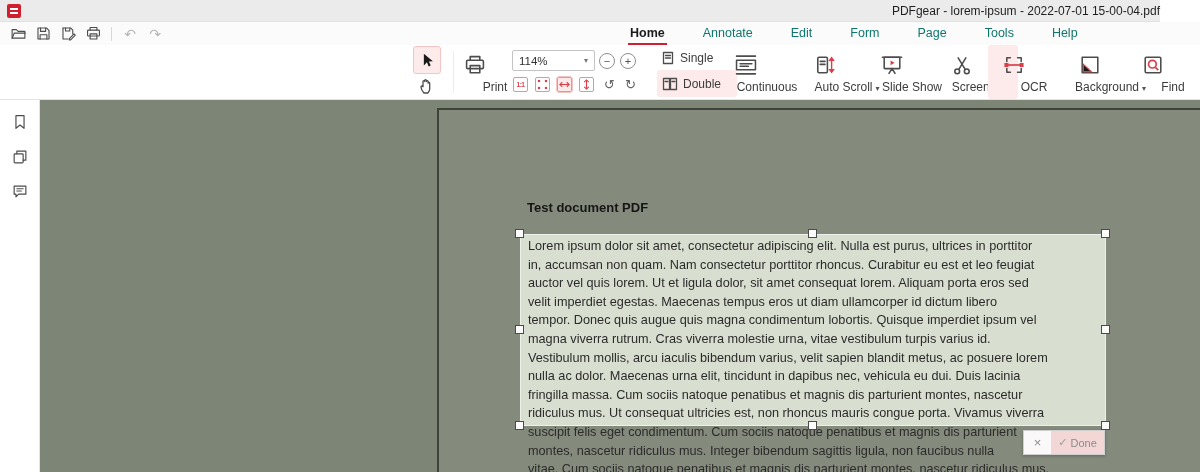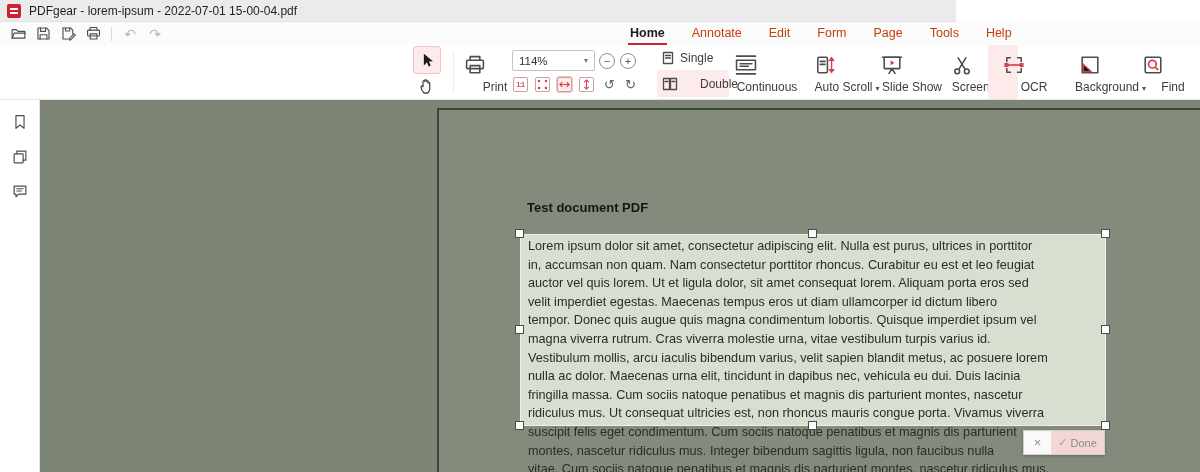--- a/index.html
+++ b/index.html
@@ -7,35 +7,35 @@
     --canvas:#7d8577; --page:#848b7d; --page-border:#3d4338;
     --selection:#d8dfd0; --ink:#2b2b2b; --icon:#4c4c4c; --red:#d9404a;
   }
   *{margin:0;padding:0;box-sizing:border-box;}
   html,body{width:1200px;height:472px;overflow:hidden;}
   body{font-family:"Liberation Sans",sans-serif;position:relative;background:#fff;}
   svg{display:block;}
   .ic{stroke:var(--icon);fill:none;stroke-width:1.3;stroke-linejoin:round;stroke-linecap:round;}
 
   
-  .titlebar{position:absolute;left:0;top:0;width:956px;height:22px;background:#ecebeb;
-    display:flex;align-items:center;padding-left:7px;gap:8px;border-bottom:1px solid #e2e1e1;}
+  .titlebar{position:absolute;left:0;top:0;width:1160px;height:22px;background:#ecebeb;
+    display:flex;align-items:center;padding-left:7px;gap:8px;border-bottom:1px solid #e2e1e1;justify-content:space-between;}
   .applogo{width:14px;height:14px;background:var(--accent);border-radius:2px;position:relative;flex:0 0 auto;}
   .applogo::after{content:"";position:absolute;left:3px;top:4px;width:8px;height:2px;background:#fff;box-shadow:0 4px 0 #fff;}
   .apptitle{font-size:12px;color:#1f1f1f;}
 
   
   .menubar{position:absolute;left:0;top:22px;width:1200px;height:23px;background:#fbfbfb;}
   .qat{position:absolute;left:8px;top:0;height:23px;display:flex;align-items:center;gap:5px;}
   .qbtn{width:20px;height:20px;display:flex;align-items:center;justify-content:center;border-radius:2px;}
   .qdiv{width:1px;height:14px;background:#d9d9d9;margin:0 3px;}
   .glyph{font-family:"DejaVu Sans",sans-serif;font-size:14px;color:#555;line-height:1;}
   .glyph.dis{color:#b5b5b5;}
-  .tabs{position:absolute;left:628px;top:0;height:23px;display:flex;gap:23px;align-items:stretch;}
-  .tab{font-size:12.5px;color:#c2410c;display:flex;align-items:center;padding:0 2px;border-bottom:2px solid transparent;cursor:default;}
+  .tabs{position:absolute;left:628px;top:0;height:23px;display:flex;gap:34px;align-items:stretch;}
+  .tab{font-size:12.5px;color:#0f766e;display:flex;align-items:center;padding:0 2px;border-bottom:2px solid transparent;cursor:default;}
   .tab.active{color:#1c1c1c;font-weight:bold;border-bottom-color:var(--accent);}
 
   
   .ribbon{position:absolute;left:0;top:45px;width:1200px;height:55px;background:#fff;border-bottom:1px solid #e4e4e4;}
   .rlabel{position:absolute;font-size:12px;color:#3c3c3c;text-align:center;top:35px;height:15px;line-height:15px;white-space:nowrap;margin-left:20px;}
   .caret{font-family:"DejaVu Sans",sans-serif;font-size:8px;color:#555;margin-left:3px;}
   .pinkbox{background:var(--pink);border-radius:3px;}
   .selbtn{position:absolute;left:413px;top:1px;width:28px;height:28px;border:1px solid var(--pink-border);
     display:flex;align-items:center;justify-content:center;}
   .handbtn{position:absolute;left:417px;top:31px;width:20px;height:20px;}
@@ -45,21 +45,21 @@
     display:flex;align-items:center;padding:0 6px;font-size:11.5px;color:#333;background:#fff;}
   .combo .caret{margin-left:auto;color:#777;}
   .circbtn{position:absolute;top:8px;width:16px;height:16px;border:1px solid #8f8f8f;border-radius:50%;
     display:flex;align-items:center;justify-content:center;font-size:11px;color:#555;line-height:1;}
   .smico{position:absolute;top:31px;width:17px;height:17px;display:flex;align-items:center;justify-content:center;}
   .smbox{width:15px;height:15px;border:1px solid #caa09b;border-radius:2px;display:flex;align-items:center;justify-content:center;}
   .smbox.hl{outline:1px solid var(--pink-border);background:var(--pink);}
   .ratio{font-size:6.5px;color:var(--red);font-weight:bold;letter-spacing:-0.5px;}
   .rot{font-family:"DejaVu Sans",sans-serif;font-size:13px;color:#666;line-height:1;}
   .singlerow{position:absolute;left:661px;top:4px;height:18px;display:flex;align-items:center;gap:5px;font-size:12px;color:#3c3c3c;}
-  .doublerow{position:absolute;left:657px;top:25px;width:72px;height:27px;display:flex;align-items:center;gap:22px;
+  .doublerow{position:absolute;left:657px;top:25px;width:80px;height:27px;display:flex;align-items:center;gap:5px;
     padding-left:5px;font-size:12px;color:#3c3c3c;}
   .ocrblock{position:absolute;left:988px;top:0;width:30px;height:54px;}
 
   
   .content{position:absolute;left:0;top:100px;width:1200px;height:372px;}
   .sidebar{position:absolute;left:0;top:0;width:40px;height:372px;background:#fff;border-right:1px solid #e3e3e3;}
   .sbtn{position:absolute;left:11px;width:18px;height:18px;}
   .canvas{position:absolute;left:40px;top:0;width:1160px;height:372px;background:var(--canvas);}
   .page{position:absolute;left:397px;top:8px;width:895px;height:364px;background:var(--page);
     border:2px solid var(--page-border);border-bottom:none;overflow:hidden;}

